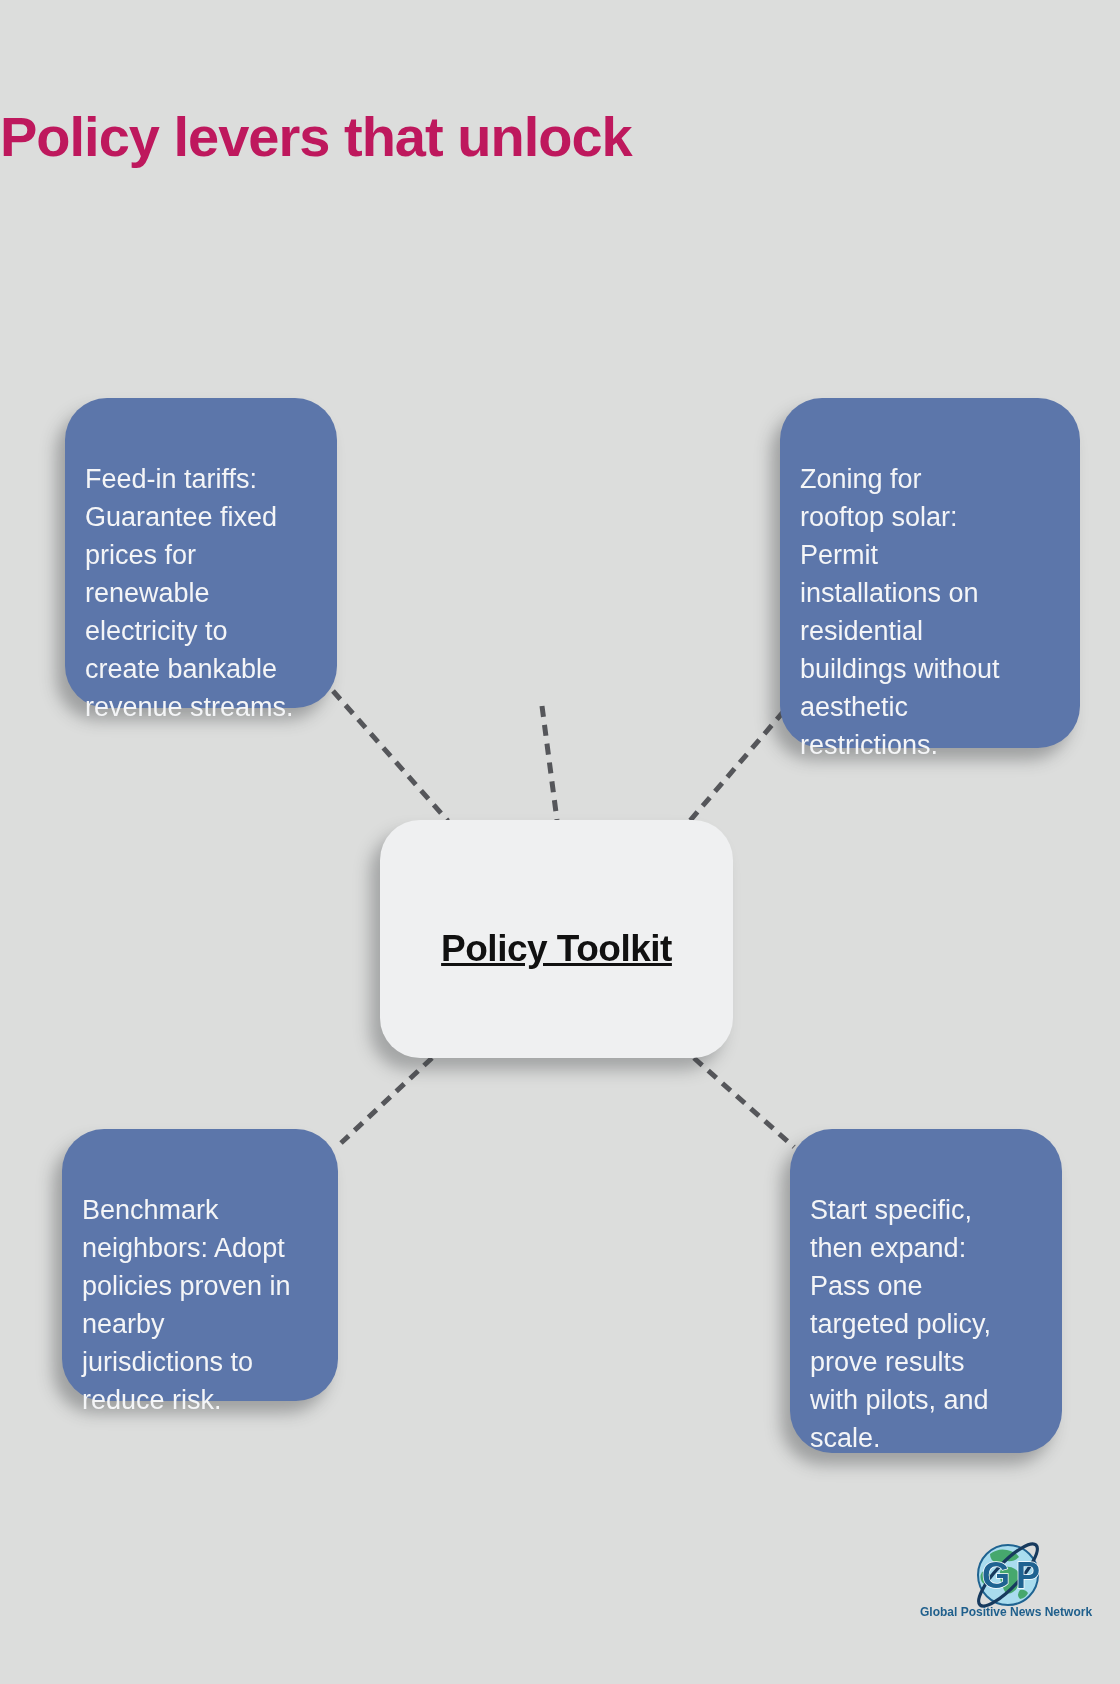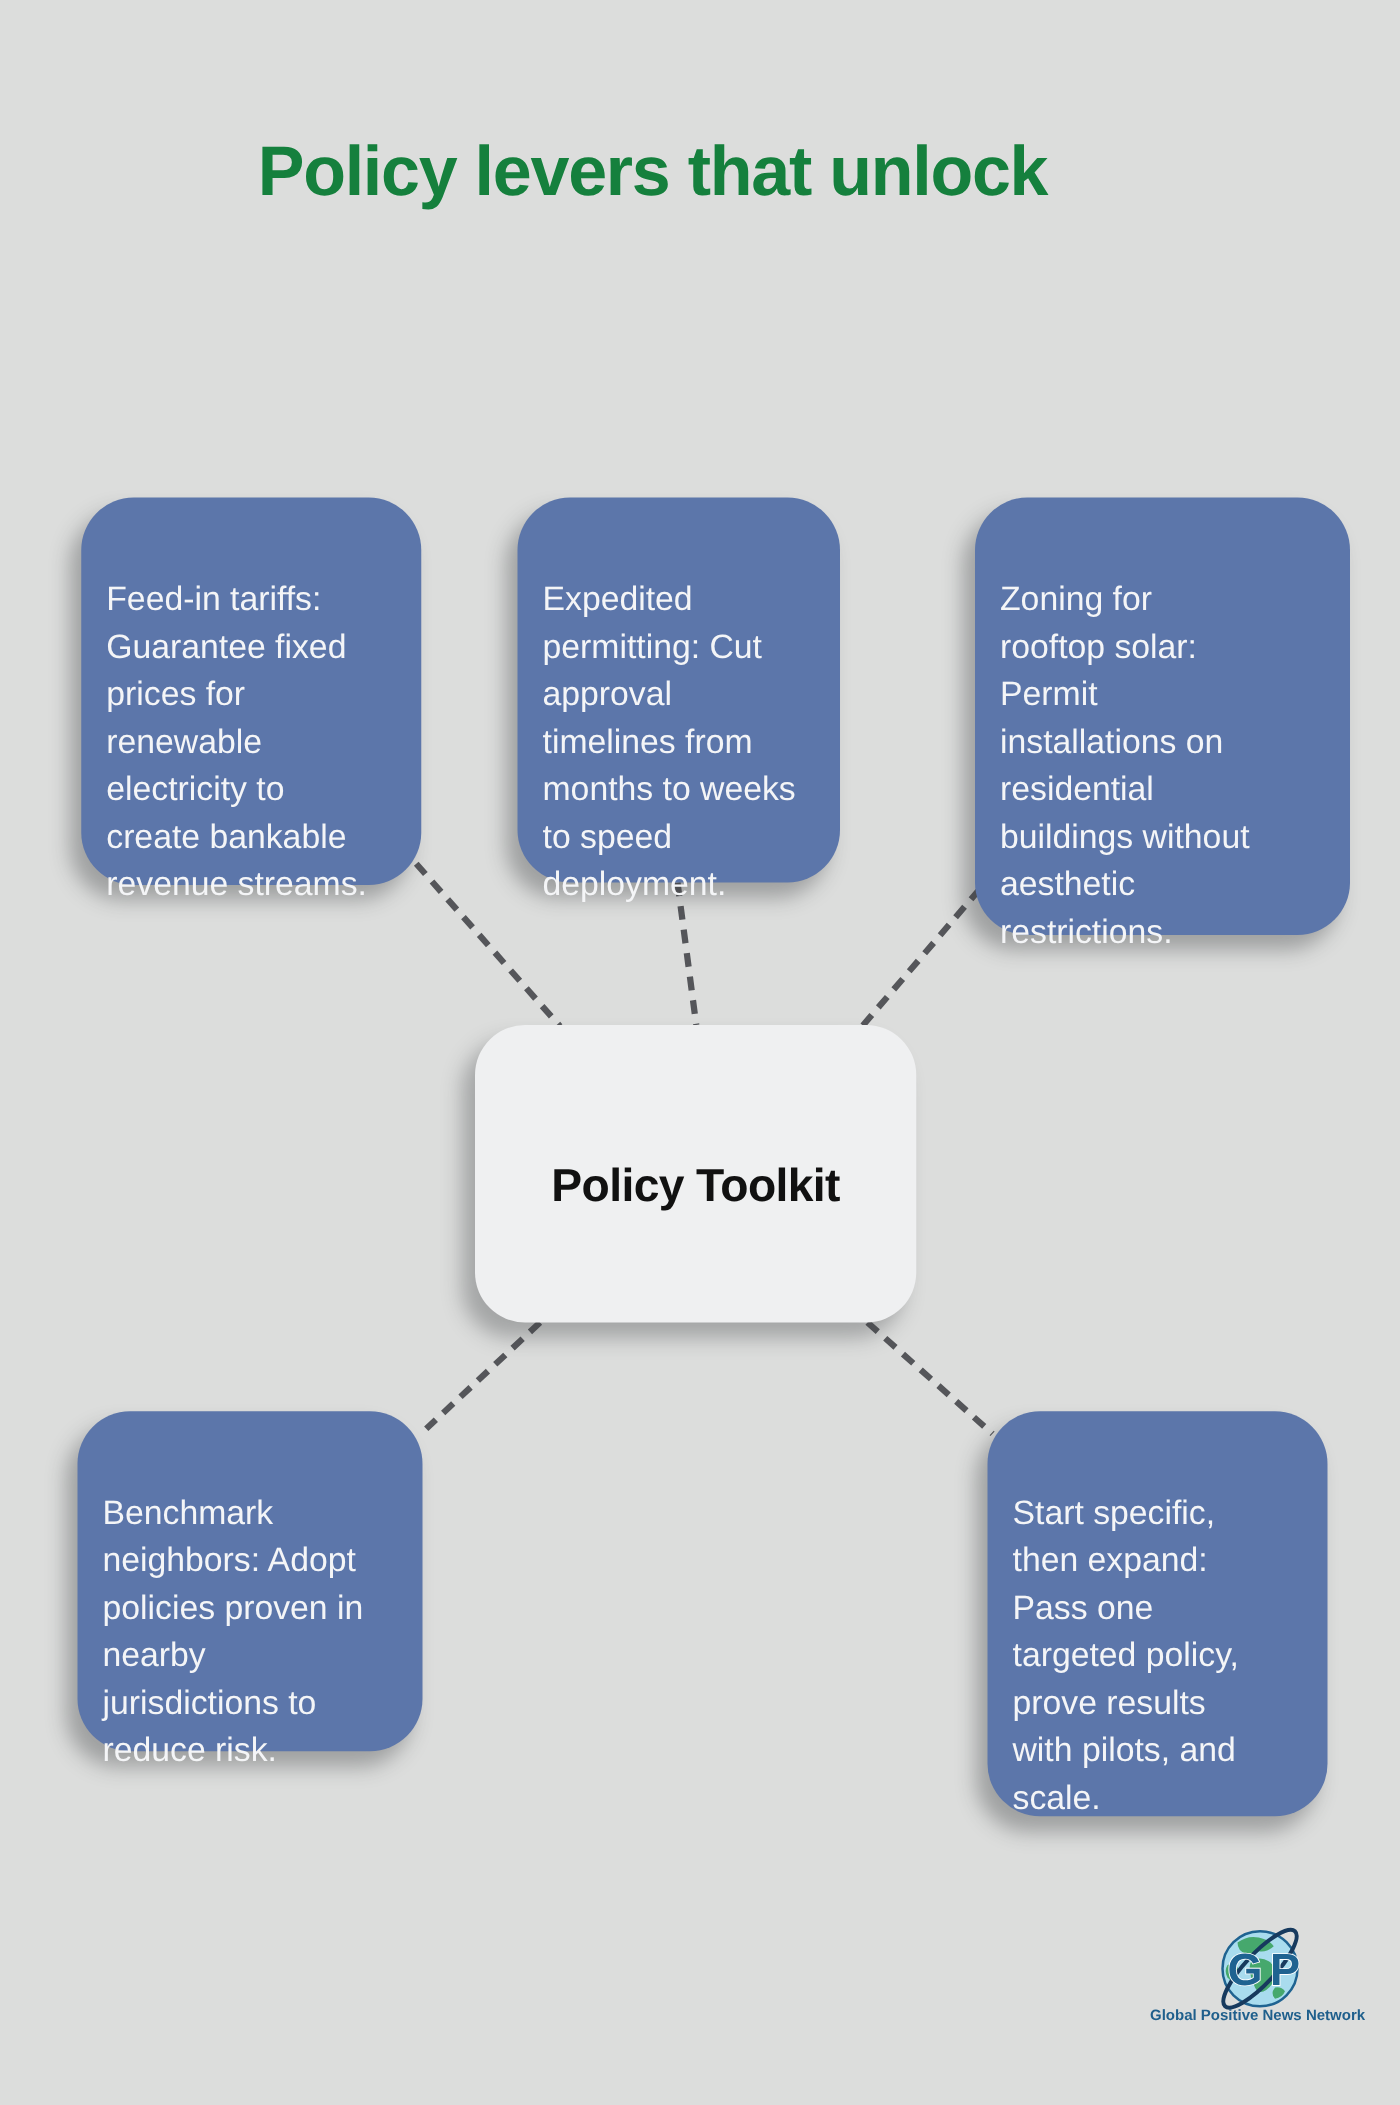--- a/index.html
+++ b/index.html
@@ -13,25 +13,25 @@
     height: 1684px;
     margin: 0 auto;
     background: #dcdddc;
     overflow: hidden;
   }
   .title {
     position: absolute;
     left: 0;
     top: 98px;
     width: 1044px;
-    text-align: center;
+    text-align: left;
     font-weight: bold;
     font-size: 56px;
     line-height: 77px;
-    color: #15803d;
+    color: #be185d;
     letter-spacing: -1px;
   }
   .node {
     position: absolute;
     background: #5c76aa;
     border-radius: 42px;
     color: #f4f5f7;
     font-size: 27px;
     line-height: 38px;
     padding: 24px 18px 28px 20px;
@@ -56,20 +56,21 @@
     align-items: center;
     justify-content: center;
     box-shadow: -10px 12px 16px rgba(60,62,66,0.35);
   }
   .center-label {
     font-size: 37px;
     font-weight: bold;
     color: #111111;
     letter-spacing: -0.5px;
     padding-top: 20px;
+    text-decoration: underline;
   }
   .connectors {
     position: absolute;
     left: 0; top: 0;
     width: 1120px;
     height: 1684px;
     pointer-events: none;
   }
   .logo {
     position: absolute;
@@ -119,29 +120,20 @@
 
   <div class="node node-1">
     <span>Feed-in tariffs:
 Guarantee fixed
 prices for
 renewable
 electricity to
 create bankable
 revenue streams.</span>
   </div>
-  <div class="node node-2">
-    <span>Expedited
-permitting: Cut
-approval
-timelines from
-months to weeks
-to speed
-deployment.</span>
-  </div>
   <div class="node node-3">
     <span>Zoning for
 rooftop solar:
 Permit
 installations on
 residential
 buildings without
 aesthetic
 restrictions.</span>
   </div>

